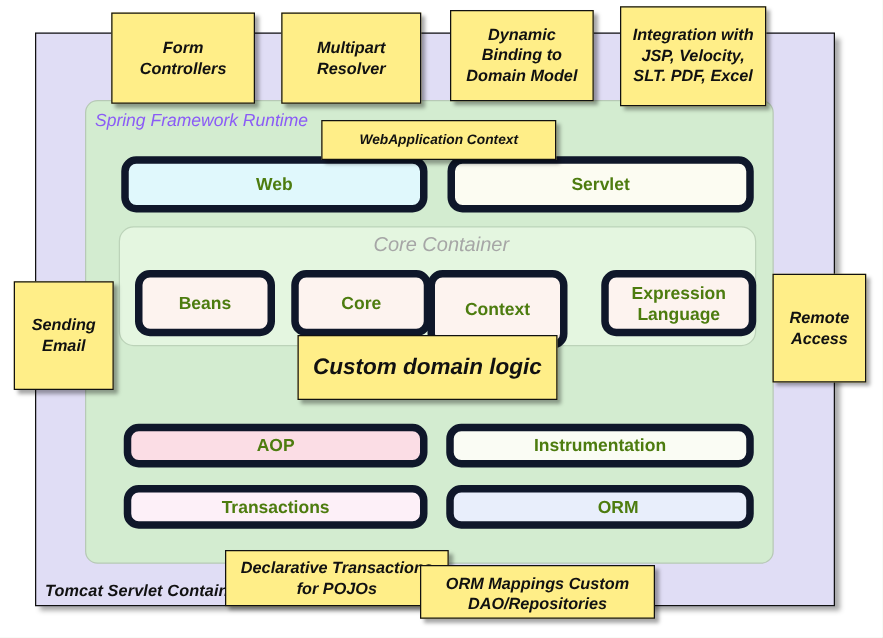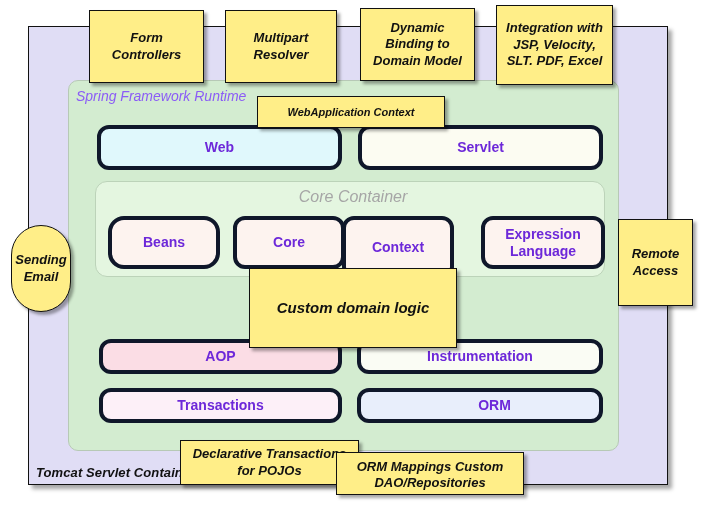--- a/index.html
+++ b/index.html
@@ -58,28 +58,28 @@
     top: 88px;
     font-size: 14px;
     font-style: italic;
     color: #8b5cf6;
     white-space: nowrap;
   }
 
   
   .module {
     position: absolute;
-    border: 4px solid #0f172a;
+    border: 6px solid #0f172a;
     border-radius: 12px;
     box-sizing: border-box;
     display: flex;
     align-items: center;
     justify-content: center;
     text-align: center;
-    color: #6d28d9;
+    color: #4d7c0f;
     font-size: 14px;
     font-weight: bold;
     line-height: 1.18;
   }
 
   
   .core-container {
     position: absolute;
     left: 95px;
     top: 181px;
@@ -134,21 +134,21 @@
   <div class="module" style="left:97px; top:125px; width:245px; height:45px; background:#e0f8fc;">
     <span>Web</span>
   </div>
   <div class="module" style="left:358px; top:125px; width:245px; height:45px; background:#fcfcf2;">
     <span>Servlet</span>
   </div>
 
   <div class="core-container"></div>
   <div class="core-title">Core Container</div>
 
-  <div class="module" style="left:108px; top:216px; width:112px; height:53px; background:#fdf3ef;border-radius:16px;">
+  <div class="module" style="left:108px; top:216px; width:112px; height:53px; background:#fdf3ef;">
     <span>Beans</span>
   </div>
   <div class="module" style="left:233px; top:216px; width:112px; height:53px; background:#fdf3ef;">
     <span>Core</span>
   </div>
   <div class="module" style="left:342px; top:216px; width:112px; height:63px; background:#fdf3ef;justify-content:center;">
     <span>Context</span>
   </div>
   <div class="module" style="left:481px; top:216px; width:124px; height:53px; background:#fdf3ef;">
     <span style="max-width:92px;">Expression Language</span>
@@ -181,29 +181,29 @@
   </div>
 
   <div class="note" style="left:496px; top:5px; width:117px; height:80px;">
     <span>Integration with JSP, Velocity, SLT. PDF, Excel</span>
   </div>
 
   <div class="note" style="left:257px; top:96px; width:188px; height:32px; font-size:11px;">
     <span>WebApplication Context</span>
   </div>
 
-  <div class="note" style="left:11px; top:225px; width:60px; height:87px;border-radius:31px;">
+  <div class="note" style="left:11px; top:225px; width:80px; height:87px;">
     <span>Sending Email</span>
   </div>
 
   <div class="note" style="left:618px; top:219px; width:75px; height:87px;text-align:center;">
     <span>Remote Access</span>
   </div>
 
-  <div class="note" style="left:249px; top:268px; width:208px; height:80px; font-size:15px;">
+  <div class="note" style="left:238px; top:268px; width:208px; height:52px; font-size:18px;">
     <span>Custom domain logic</span>
   </div>
 
   <div class="note" style="left:180px; top:440px; width:179px; height:45px;">
     <span>Declarative Transactions for POJOs</span>
   </div>
 
   <div class="note" style="left:336px; top:452px; width:188px; height:43px;align-items:flex-end;">
     <span>ORM Mappings Custom DAO/Repositories</span>
   </div>

